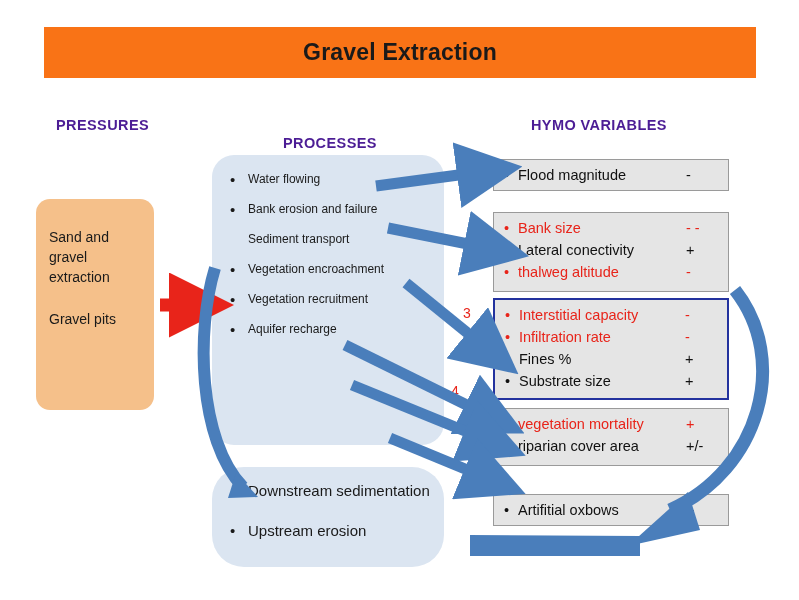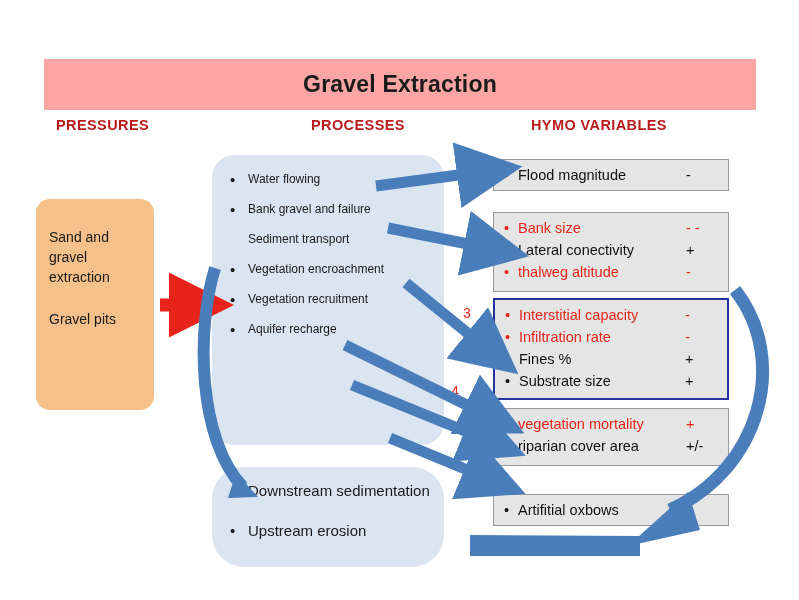--- a/index.html
+++ b/index.html
@@ -16,44 +16,43 @@
     overflow: hidden;
   }
 
   
   #title-banner {
     position: absolute;
     left: 44px;
     top: 27px;
     width: 712px;
     height: 51px;
-    background: #fca5a5;
+    background: #f97316;
     display: flex;
     align-items: center;
     justify-content: center;
-    margin-top: 32px;
   }
   #title-banner .title-text {
     font-size: 23px;
     font-weight: bold;
     color: #1a1a1a;
     letter-spacing: 0.2px;
   }
 
   
   .col-header {
     position: absolute;
     font-size: 14.5px;
     font-weight: bold;
-    color: #b91c1c;
+    color: #4c1d95;
     letter-spacing: 0.4px;
     white-space: nowrap;
   }
   #hdr-pressures { left: 56px;  top: 117px; }
-  #hdr-processes { left: 283px; top: 117px; margin-left: 28px; }
+  #hdr-processes { left: 283px; top: 135px; }
   #hdr-hymo     { left: 531px; top: 117px; }
 
   
   #pressures-box {
     position: absolute;
     left: 36px;
     top: 199px;
     width: 118px;
     height: 211px;
     background: #f5c08a;
@@ -206,21 +205,21 @@
   <div id="pressures-box">
     <div class="p-line">Sand and</div>
     <div class="p-line">gravel</div>
     <div class="p-line">extraction</div>
     <div class="p-gap"></div>
     <div class="p-line">Gravel pits</div>
   </div>
 
   <div id="processes-box">
     <div class="proc-item bulleted">Water flowing</div>
-    <div class="proc-item bulleted">Bank gravel and failure</div>
+    <div class="proc-item bulleted">Bank erosion and failure</div>
     <div class="proc-item">Sediment transport</div>
     <div class="proc-item bulleted">Vegetation encroachment</div>
     <div class="proc-item bulleted">Vegetation recruitment</div>
     <div class="proc-item bulleted">Aquifer recharge</div>
   </div>
 
   <div id="downstream-box">
     <div class="d-item">Downstream sedimentation</div>
     <div class="d-item bulleted second">Upstream erosion</div>
   </div>

